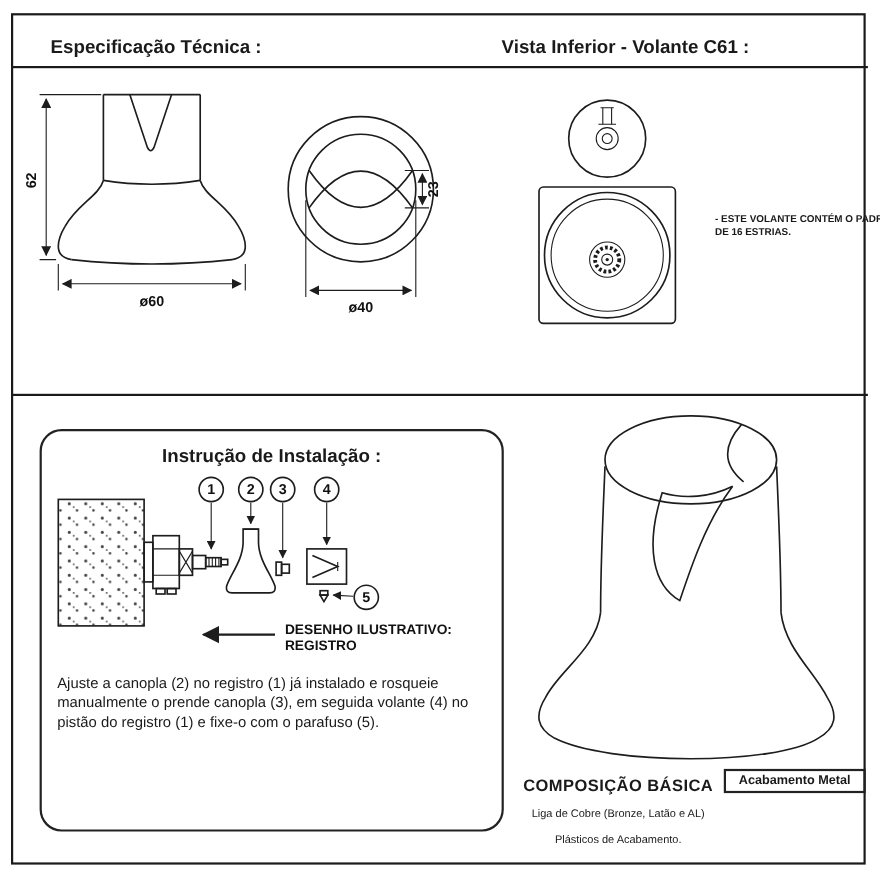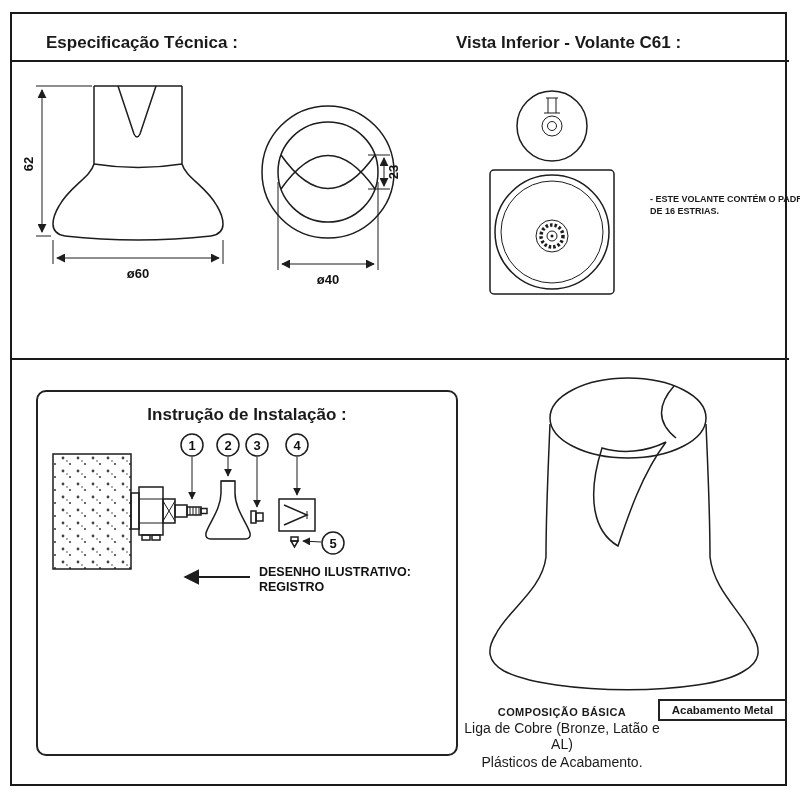--- a/index.html
+++ b/index.html
@@ -8,27 +8,27 @@
     background:#ffffff;color:#1a1a1a;
     font-family:"Liberation Sans", sans-serif;
   }
   .abs{position:absolute;}
   .frame{left:10px;top:12px;width:777px;height:774px;border:2px solid #1a1a1a;box-sizing:border-box;}
   .rule{left:10px;height:2px;width:779px;background:#1a1a1a;}
   .title{font-size:17px;font-weight:bold;white-space:nowrap;}
   .notes{left:650px;top:194px;width:170px;font-size:9px;font-weight:bold;line-height:1.3;}
   .notes div{margin:0 0 10px 0;}
   .notes div.tight{margin:0;}
-  .instr-box{left:36px;top:390px;width:422px;height:366px;border:2px solid #222;border-radius:10px;box-sizing:border-box;}
+  .instr-box{left:36px;top:390px;width:422px;height:366px;border:2px solid #222;border-radius:20px;box-sizing:border-box;}
   .instr-title{text-align:center;margin-top:13px;font-size:17px;font-weight:bold;}
   .instr-svg{display:block;margin:4px auto 0 auto;}
   .instr-box p{margin:3px 14px 0 14px;font-size:13.5px;line-height:1.33;}
   .comp{left:452px;top:706px;width:220px;text-align:center;}
-  .comp .comp-title{font-size:11px;font-weight:800;letter-spacing:0.4px;}
-  .comp .comp-line{font-size:14px;margin-top:2px;}
+  .comp .comp-title{font-size:15px;font-weight:800;letter-spacing:0.4px;}
+  .comp .comp-line{font-size:10px;margin-top:12px;}
   .badge{left:658px;top:699px;width:129px;height:22px;border:2px solid #222;box-sizing:border-box;
          display:flex;align-items:center;justify-content:center;font-size:11.5px;font-weight:600;}
   svg{display:block;}
   svg .ln{fill:none;stroke:#1d1d1d;stroke-width:1.5;}
   svg .thin{fill:none;stroke:#1d1d1d;stroke-width:1;}
   svg .dim{fill:none;stroke:#1d1d1d;stroke-width:1;}
   svg text{fill:#111;font-family:"Liberation Sans",sans-serif;}
   svg .dimtxt{font-size:13px;font-weight:bold;}
   svg .callout-num{font-size:13px;font-weight:bold;}
   svg .arrlbl{font-size:12.5px;font-weight:bold;}
@@ -203,20 +203,21 @@
       <path class="dim" d="M276,113 L258,112" marker-end="url(#arrI)"></path>
     </g>
 
     <g>
       <path d="M205,148 L140,148" fill="none" stroke="#1d1d1d" stroke-width="2" marker-end="url(#arrI)"></path>
       <text class="arrlbl" x="214" y="147">DESENHO ILUSTRATIVO:</text>
       <text class="arrlbl" x="214" y="162">REGISTRO</text>
     </g>
   </svg>
 
+  <p>Ajuste a canopla (2) no registro (1) já instalado e rosqueie manualmente o prende canopla (3), em seguida volante (4) no pistão do registro (1) e fixe-o com o parafuso (5).</p>
 </div>
 
 <svg class="abs" style="left:466px;top:362px;" width="315" height="350" viewBox="0 0 315 350">
   <g>
     <ellipse class="ln" cx="162" cy="56" rx="78" ry="40"></ellipse>
     <path class="ln" d="M208,24 C192,42 190,60 210,76"></path>
     <path class="ln" d="M136,86 C120,136 128,170 152,184 C162,154 176,112 200,80 C180,90 156,92 136,86 Z"></path>
     <path class="ln" d="M84,62 C82,110 80,150 80,195"></path>
     <path class="ln" d="M240,62 C242,110 244,150 244,195"></path>
     <path class="ln" d="M80,195 C76,228 42,248 30,272 C20,288 22,300 38,309 C86,334 240,334 278,309 C294,300 296,288 286,272 C274,248 248,228 244,195"></path>

